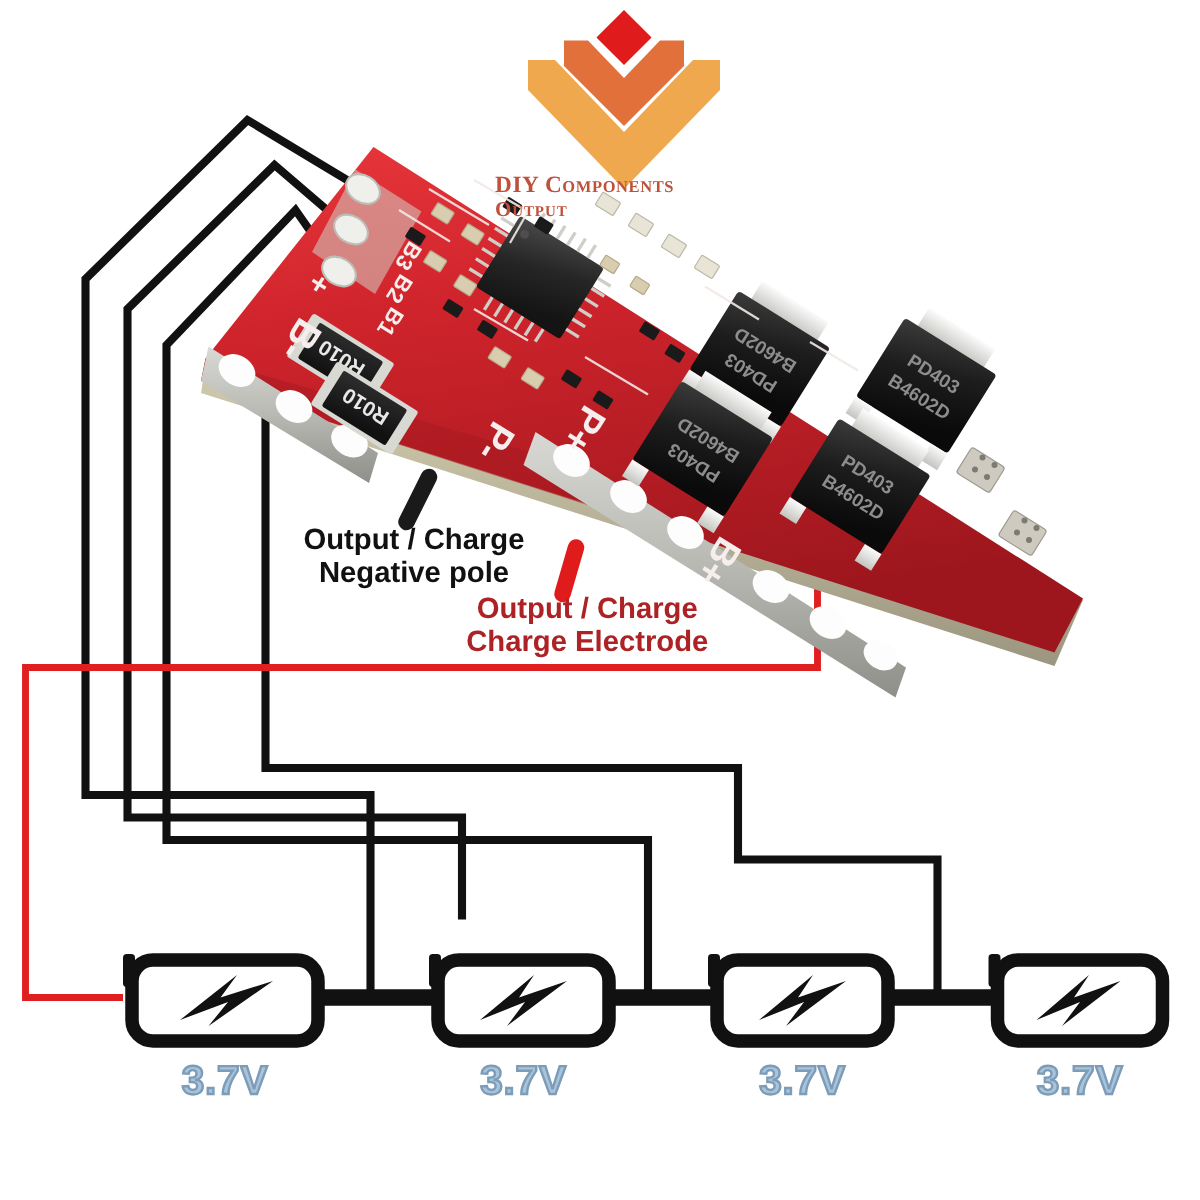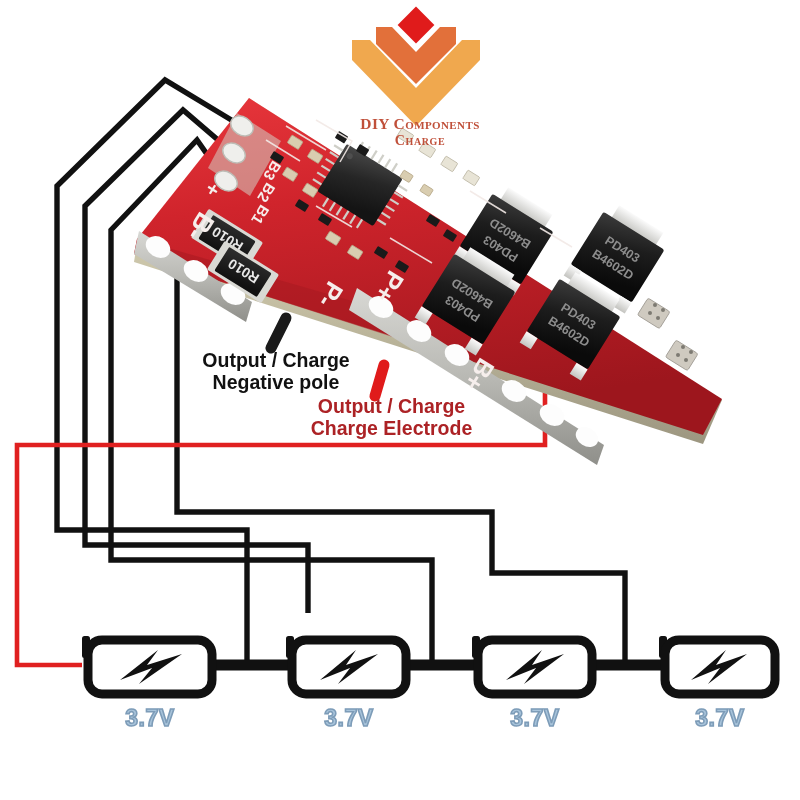--- a/index.html
+++ b/index.html
@@ -6,21 +6,21 @@
   html,body{margin:0;padding:0;background:#ffffff;}
   body{
     width:800px;height:800px;overflow:hidden;position:relative;
     font-family:"Liberation Sans","DejaVu Sans",sans-serif;
   }
   #stage{position:absolute;left:0;top:0;width:800px;height:800px;}
   svg#scene{position:absolute;left:0;top:0;width:800px;height:800px;display:block;}
 
   
   .logo-wrap{position:absolute;left:330px;top:4px;width:180px;height:132px;
-             text-align:center;pointer-events:none;}
+             text-align:left;pointer-events:none;}
   .logo-text1{
     font-family:"Liberation Serif","DejaVu Serif",serif;
     font-weight:bold;font-size:15.5px;letter-spacing:.4px;
     color:#c0503a;margin:0;line-height:1.05;
     font-variant:small-caps;
   }
   .logo-text2{
     font-family:"Liberation Serif","DejaVu Serif",serif;
     font-weight:bold;font-size:14px;letter-spacing:.6px;
     color:#c0503a;margin:2px 0 0 0;line-height:1;
@@ -31,21 +31,21 @@
   .callout{position:absolute;pointer-events:none;line-height:1.12;}
   .callout.neg{left:186px;top:350px;width:180px;text-align:center;
                color:#111111;font-weight:bold;font-size:19.5px;}
   .callout.pos{left:304px;top:396px;width:175px;text-align:center;
                color:#ac2225;font-weight:bold;font-size:19.5px;}
   .callout .l1{display:block;}
   .callout .l2{display:block;}
 
   
   .vlabel{position:absolute;width:90px;text-align:center;
-          font-weight:bold;font-size:23px;letter-spacing:.5px;
+          font-weight:bold;font-size:27px;letter-spacing:.5px;
           color:#a8c4db;
           -webkit-text-stroke:1.6px #7d9cb8;
           pointer-events:none;}
 </style>
 </head>
 <body>
 
 <div id="stage">
 
   <svg id="scene" viewBox="0 0 800 800">
@@ -317,21 +317,21 @@
 
         <path d="M 352 40 L 370 40 L 416 88 L 462 40 L 480 40 L 480 60 L 416 126 L 352 60 Z" fill="#f0a84e"></path>
       </g>
 
     </g>
   </svg>
 
   <div class="logo-wrap">
     <div style="height:112px"></div>
     <p class="logo-text1">DIY Components</p>
-    <p class="logo-text2">Charge</p>
+    <p class="logo-text2">Output</p>
   </div>
 
   <div class="callout neg">
     <span class="l1">Output / Charge</span>
     <span class="l2">Negative pole</span>
   </div>
 
   <div class="callout pos">
     <span class="l1">Output / Charge</span>
     <span class="l2">Charge Electrode</span>

